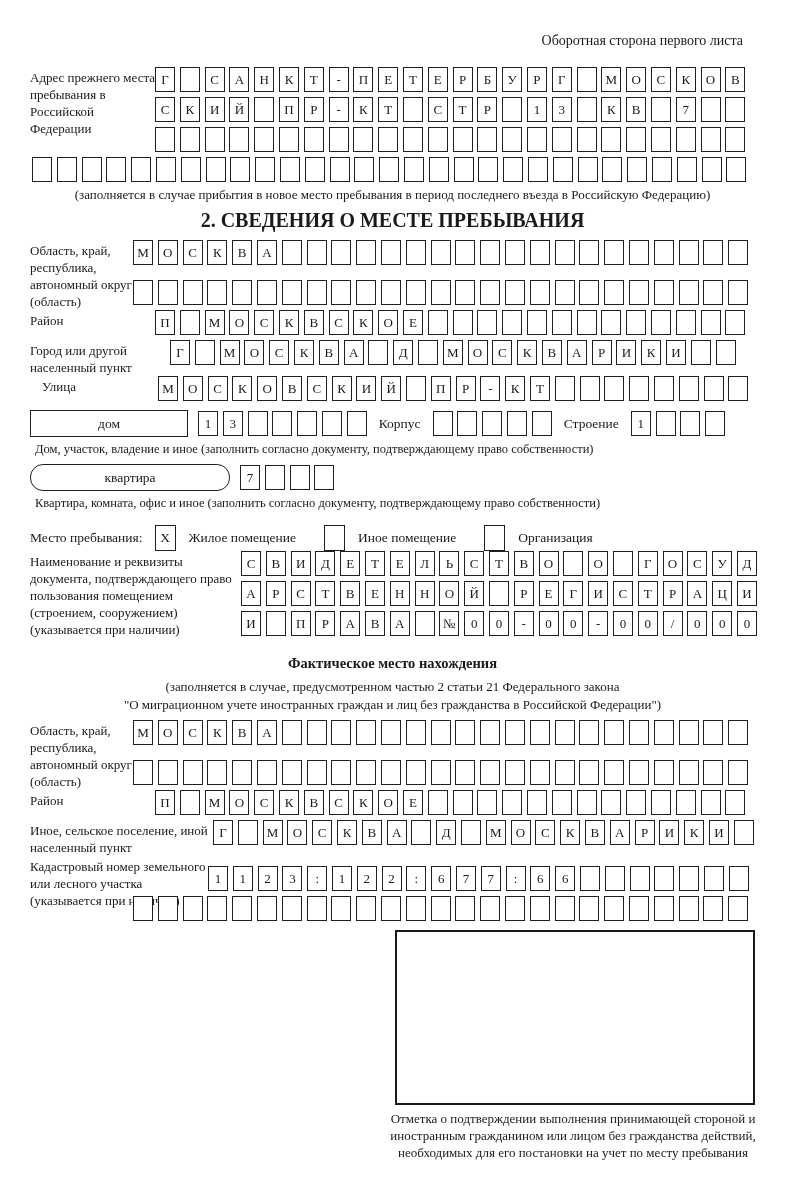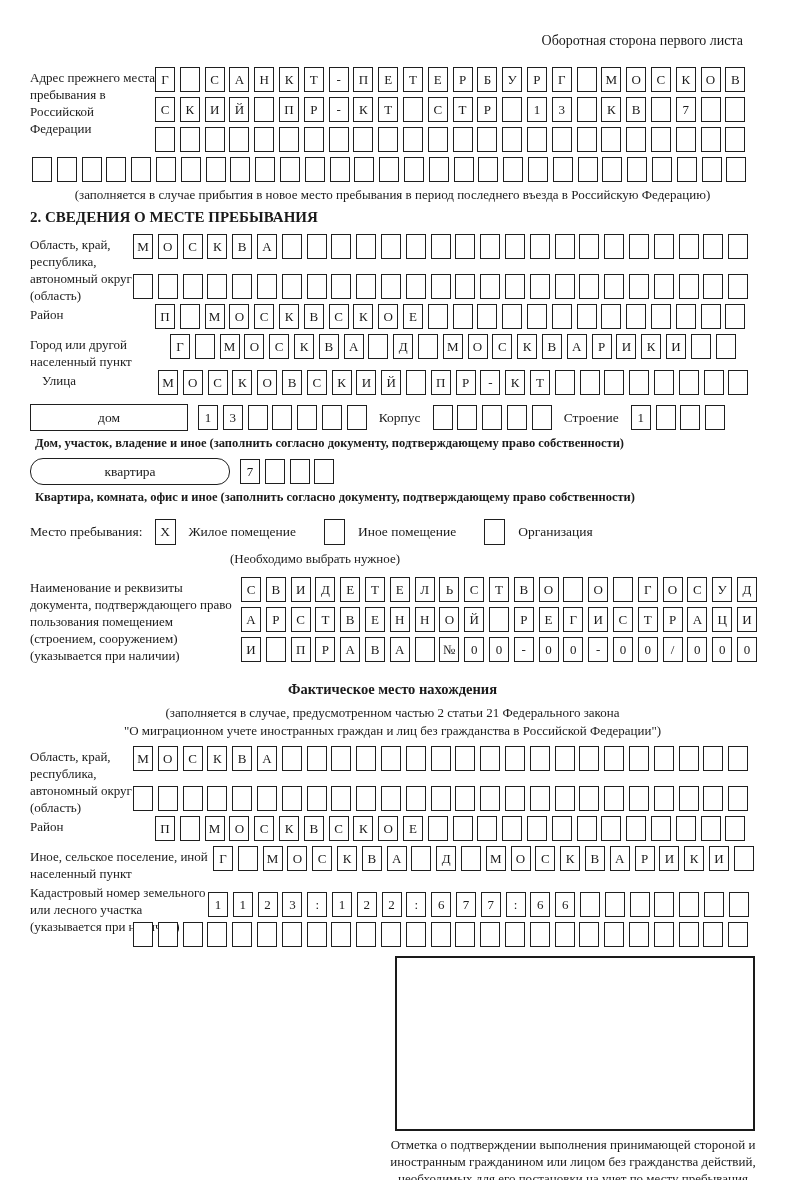--- a/index.html
+++ b/index.html
@@ -29,36 +29,36 @@
   .grid { display:flex; gap:4.8px; margin-bottom:5px; }
   .cell {
     width:20px; height:25px; flex:0 0 auto;
     border:1.6px solid #1f1f1f;
     display:flex; align-items:center; justify-content:center;
     font-size:13px; background:#fff;
   }
   .fullrow { margin-left:2px; margin-top:0; }
 
   .note { font-size:13px; text-align:center; margin:2px 0 4px 0; }
-  .sec-title { font-weight:bold; font-size:15px; text-align:left; margin:6px 0 8px 0; }
+  .sec-title { font-weight:bold; font-size:20px; text-align:center; margin:6px 0 8px 0; }
 
   .gap10 { height:10px; }
 
   .houseline { display:flex; align-items:center; margin-top:4px;text-align:right; }
   .wbox {
     height:27px; border:1.6px solid #1f1f1f;
     display:flex; align-items:center; justify-content:center;
     font-size:13.5px; background:#fff;
   }
   .w-house { width:158px; }
   .w-apart { width:200px;border-radius:13px; }
   .inline-lbl { font-size:13.5px; padding:0 12px; }
   .houseline .grid { margin-bottom:0; margin-left:10px; }
 
-  .caption { font-size:12.5px; margin:5px 0 7px 5px;font-weight:bold; }
+  .caption { font-size:12.5px; margin:5px 0 7px 5px; }
 
   .stayline { display:flex; align-items:center; margin-top:14px; }
   .staylabel { font-size:13.5px; margin-right:12px; }
   .chk {
     width:21px; height:26px; border:1.6px solid #1f1f1f;
     display:flex; align-items:center; justify-content:center;
     font-size:13.5px; margin-right:13px; background:#fff;
   }
   .optlabel { font-size:13.5px; margin-right:28px; }
   .choose-note { font-size:13px; margin:6px 0 10px 200px; }
@@ -393,21 +393,20 @@
 
   <div class="stayline">
     <div class="staylabel">Место пребывания:</div>
     <div class="chk">X</div>
     <div class="optlabel">Жилое помещение</div>
     <div class="chk"></div>
     <div class="optlabel">Иное помещение</div>
     <div class="chk"></div>
     <div class="optlabel">Организация</div>
   </div>
-  <div class="choose-note">(Необходимо выбрать нужное)</div>
 
   <div class="frow">
     <div class="flabel lw-doc">Наименование и реквизиты документа, подтверждающего право пользования помещением (строением, сооружением) (указывается при наличии)</div>
     <div class="gridcol">
       <div class="grid">
           <div class="cell">С</div>
           <div class="cell">В</div>
           <div class="cell">И</div>
           <div class="cell">Д</div>
           <div class="cell">Е</div>

